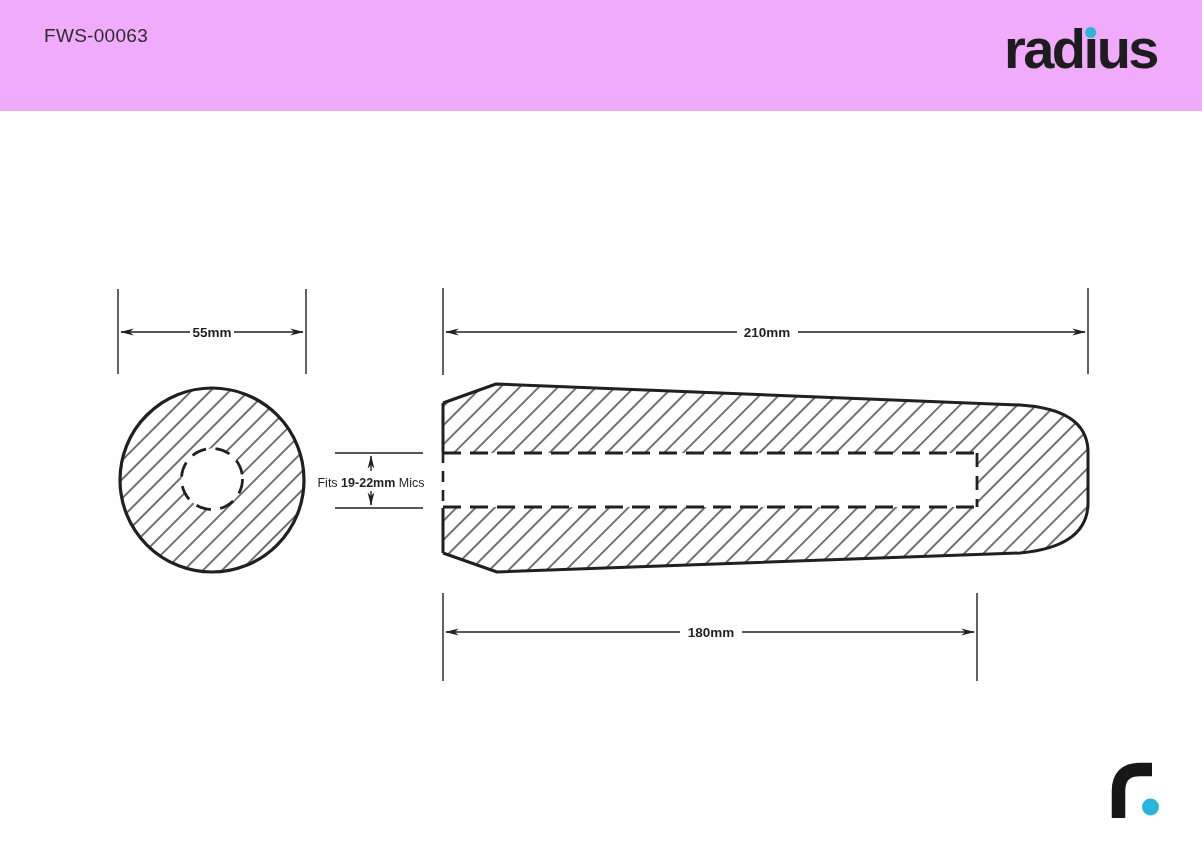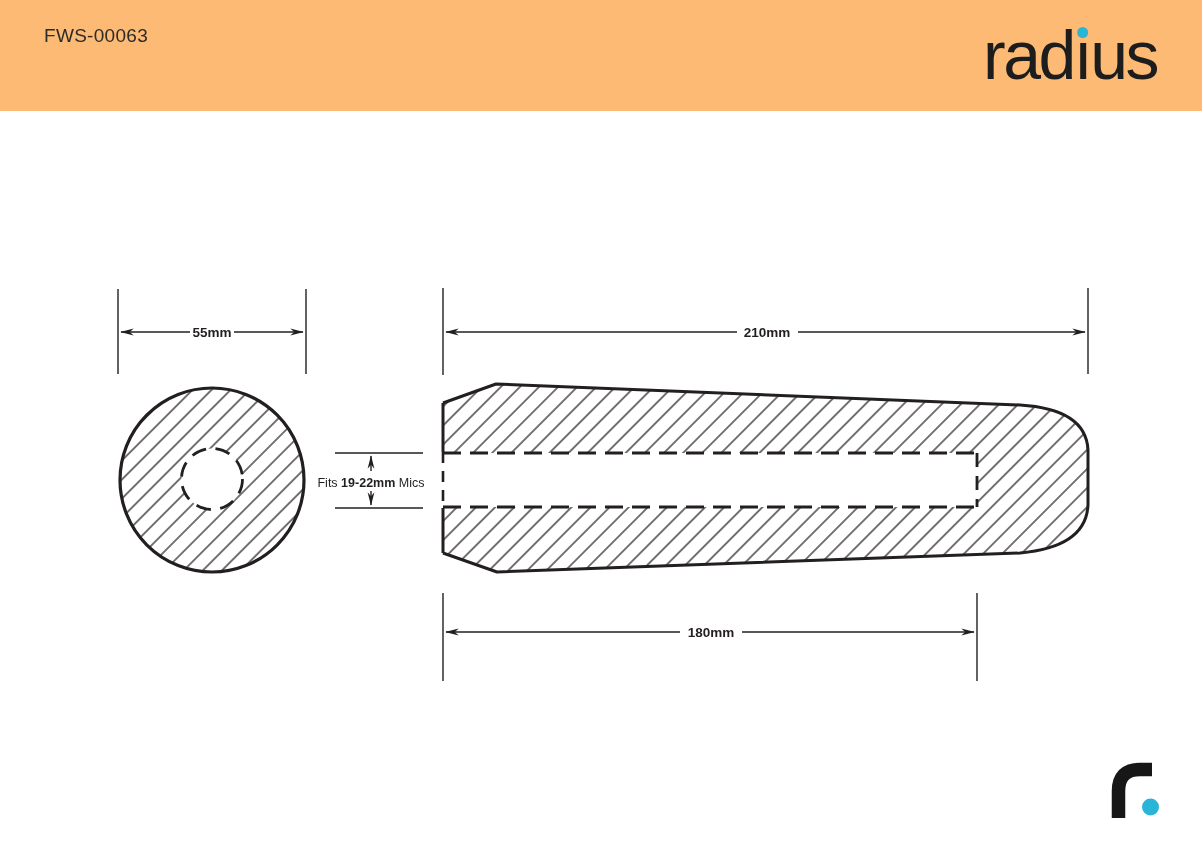--- a/index.html
+++ b/index.html
@@ -1,22 +1,22 @@
 <!DOCTYPE html>
 <html><head>
 <meta charset="utf-8">
 <style>
   html,body{margin:0;padding:0;background:#ffffff;}
   .page{position:relative;width:1202px;height:850px;background:#ffffff;overflow:hidden;
         font-family:"Liberation Sans", sans-serif;color:#231f20;}
   
-  .header{position:absolute;left:0;top:0;width:1202px;height:111px;background:#fdba74;}
+  .header{position:absolute;left:0;top:0;width:1202px;height:111px;background:#f0abfc;}
   .sku{position:absolute;left:44px;top:25px;font-size:19px;font-weight:normal;letter-spacing:.3px;color:#2b2b2b;}
   .title{position:absolute;left:44px;top:53px;font-size:28px;font-weight:bold;letter-spacing:.2px;color:#1d1d1d;}
-  .logo{position:absolute;right:45px;top:21px;font-size:68px;font-weight:normal;letter-spacing:-2.5px;
+  .logo{position:absolute;right:45px;top:21px;font-size:56px;font-weight:bold;letter-spacing:-2.5px;
         line-height:1;color:#1d1d1d;}
   .logo .iwrap{position:relative;display:inline-block;}
   .logo .dot{position:absolute;left:50%;top:6px;width:11px;height:11px;border-radius:50%;
              background:#29b5d8;transform:translateX(-44%);}
   
   .drawing{position:absolute;left:0;top:0;}
   .dimtext{font-family:"Liberation Sans", sans-serif;font-size:13.5px;font-weight:bold;fill:#231f20;}
   .fittext{font-family:"Liberation Sans", sans-serif;font-size:12.5px;fill:#231f20;}
 </style>
 </head>

